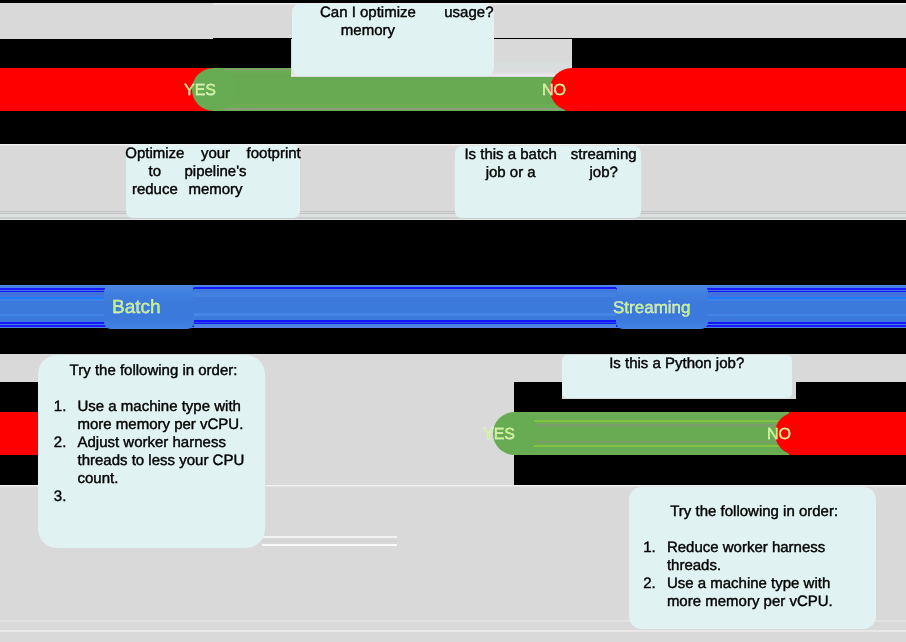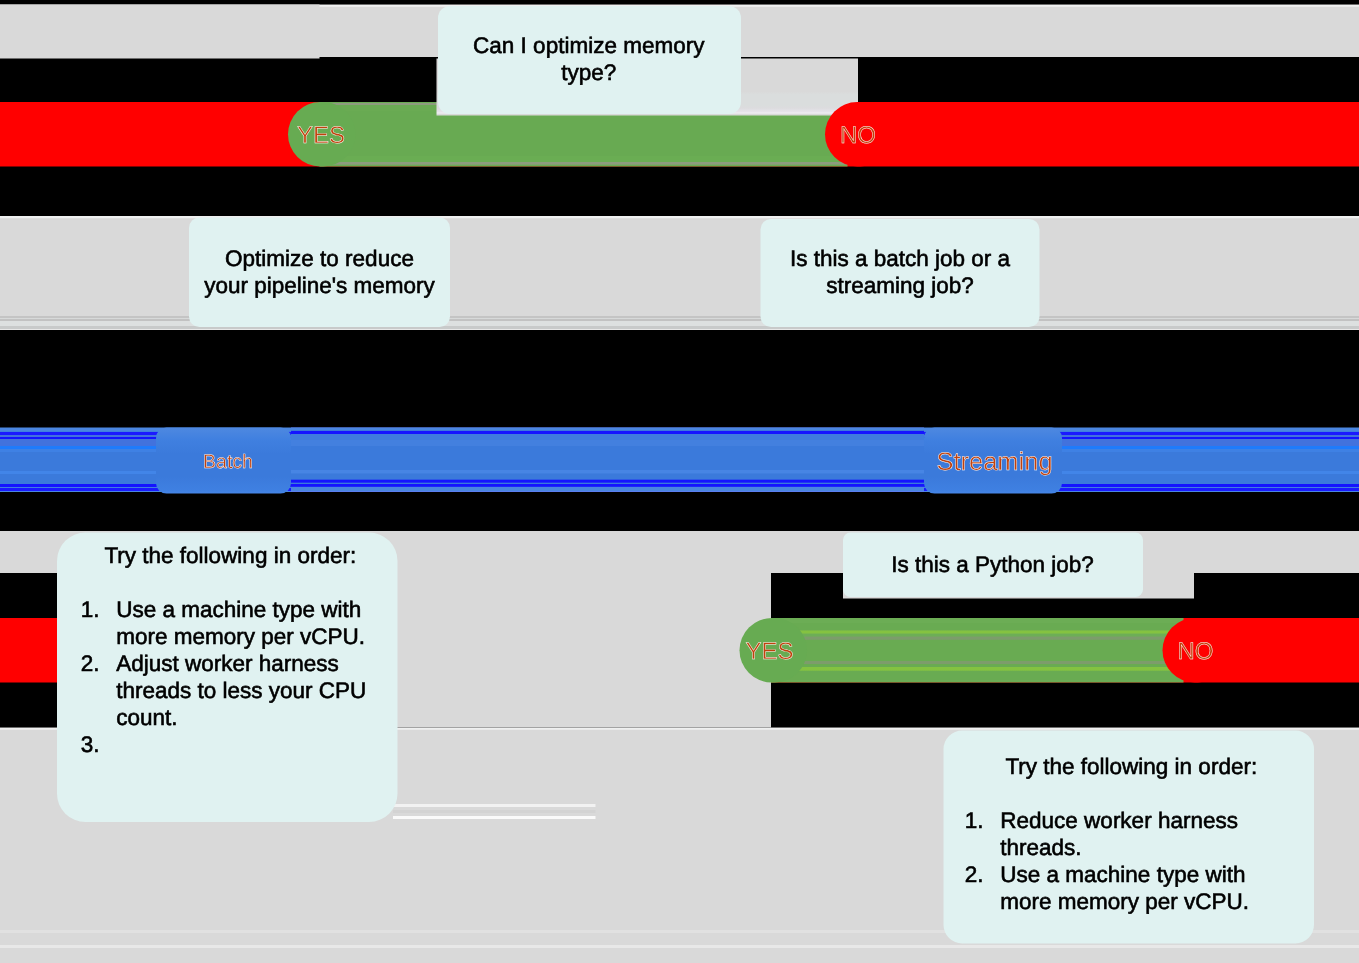--- a/index.html
+++ b/index.html
@@ -20,27 +20,27 @@
     #c2c2c2 3.9px,#c2c2c2 5px,
     #dde0e0 5.3px,#dde0e0 8.2px,
     #c8caca 8.6px,#c8caca 10px,
     #e8e8e8 10.2px,#e8e8e8 11px);}
 .red{background:#ff0000;}
 .green{background:#67ab52;}
 .blue{background:#3b7adb;}
 .shadowline{position:absolute;background:#e3e3e3;}
 
 .pill{position:absolute;border-radius:999px;}
-.plabel{position:absolute;color:#c2410c;display:flex;align-items:center;padding-top:2px;box-sizing:border-box;
-  justify-content:center;font-size:16px;line-height:1;white-space:nowrap;
+.plabel{position:absolute;color:#bef264;display:flex;align-items:center;padding-top:2px;box-sizing:border-box;
+  font-size:16px;line-height:1;white-space:nowrap;
   -webkit-text-stroke:0.3px #fff;}
 
 .node{position:absolute;background:#e0f2f1;border-radius:12.5px;
   color:#000;font-size:15px;line-height:18px;
-  display:flex;flex-direction:column;justify-content:center;
+  display:flex;flex-direction:row;justify-content:center;
   box-sizing:border-box;}
 .node .ln{text-align:center;}
 .node,.olnode{-webkit-text-stroke:0.4px #000;}
 
 .olnode{position:absolute;background:#e0f2f1;border-radius:12.5px;
   color:#000;font-size:15px;line-height:18px;box-sizing:border-box;}
 .olnode .ttl{text-align:center;margin-bottom:18px;position:relative;}
 .olnode ol{margin:0;padding:0;list-style:none;}
 .olnode li{display:flex;}
 .olnode li .num{flex:0 0 23.7px;}
@@ -136,44 +136,45 @@
        background:linear-gradient(to bottom,#4d88e1 0,#4a86e0 2.5px,#4080e0 8px,#3b7adb 40%,#3b7adb 74%,#3f80e2 96%,#4686e7 100%);"></div>
   <div class="pill" style="left:493.4px;top:412px;width:45px;height:43px;background:#67ab52;"></div>
   <div class="pill" style="left:774.5px;top:412px;width:45px;height:43px;background:#ff0000;"></div>
 
   <div class="plabel" style="left:184px;top:68px;width:60px;height:43px;">
     <span>YES</span>
   </div>
   <div class="plabel" style="left:542px;top:68px;width:60px;height:43px;">
     <span>NO</span>
   </div>
-  <div class="plabel" style="left:112px;top:285px;width:80px;height:43px;font-size:13px;">
+  <div class="plabel" style="left:112px;top:285px;width:80px;height:43px;font-size:19px;">
     <span>Batch</span>
   </div>
   <div class="plabel" style="left:613px;top:285px;width:100px;height:43px;font-size:17px;">
     <span>Streaming</span>
   </div>
   <div class="plabel" style="left:483px;top:412px;width:60px;height:43px;">
     <span>YES</span>
   </div>
   <div class="plabel" style="left:767px;top:412px;width:60px;height:43px;">
     <span>NO</span>
   </div>
 
   <div class="node" style="left:291.5px;top:3.7px;width:202px;height:72.5px;border-radius:8px;">
     <div class="ln">Can I optimize memory</div>
-    <div class="ln">type?</div>
+    <div class="ln">usage?</div>
   </div>
 
   <div class="node" style="left:126px;top:145.3px;width:174px;height:72.5px;border-radius:7px;">
     <div class="ln">Optimize to reduce</div>
     <div class="ln">your pipeline's memory</div>
-  </div>
-
-  <div class="node" style="left:507px;top:146px;width:186px;height:72.3px;border-radius:7px;">
+    <div class="ln">footprint</div>
+  </div>
+
+  <div class="node" style="left:455px;top:146px;width:186px;height:72.3px;border-radius:7px;">
     <div class="ln">Is this a batch job or a</div>
     <div class="ln">streaming job?</div>
   </div>
 
   <div class="olnode" style="left:37.8px;top:354.6px;width:227.5px;height:193.5px;padding:7px 8px 0 16px;border-radius:19px;">
     <div class="ttl" style="margin-left:-4px;">Try the following in order:</div>
     <ol>
       <li>
         <span class="num">1.</span>
         <span class="txt">Use a machine type with more memory per vCPU.</span>
@@ -181,21 +182,21 @@
       <li>
         <span class="num">2.</span>
         <span class="txt">Adjust worker harness threads to less your CPU count.</span>
       </li>
       <li>
         <span class="num">3.</span>
       </li>
     </ol>
   </div>
 
-  <div class="node" style="left:561.7px;top:354.8px;width:200px;height:43.6px;border-radius:5px;">
+  <div class="node" style="left:561.7px;top:354.8px;width:230px;height:43.6px;border-radius:5px;">
     <div class="ln">Is this a Python job?</div>
   </div>
 
 
   <div class="olnode" style="left:629.2px;top:487px;width:247px;height:141.8px;padding:15.5px 8px 0 14px;border-radius:12.5px;">
     <div class="ttl" style="margin-left:-3px;">Try the following in order:</div>
     <ol>
       <li>
         <span class="num">1.</span>
         <span class="txt">Reduce worker harness threads.</span>

